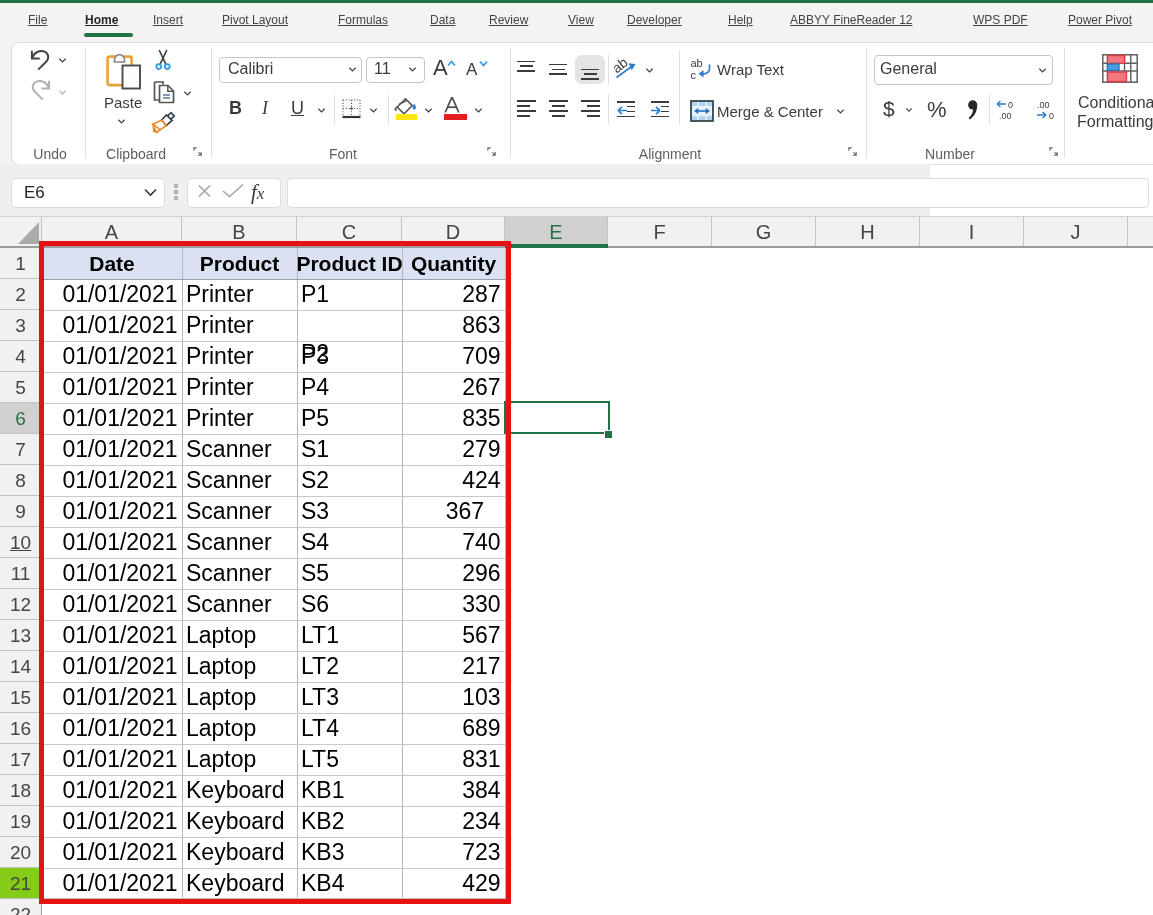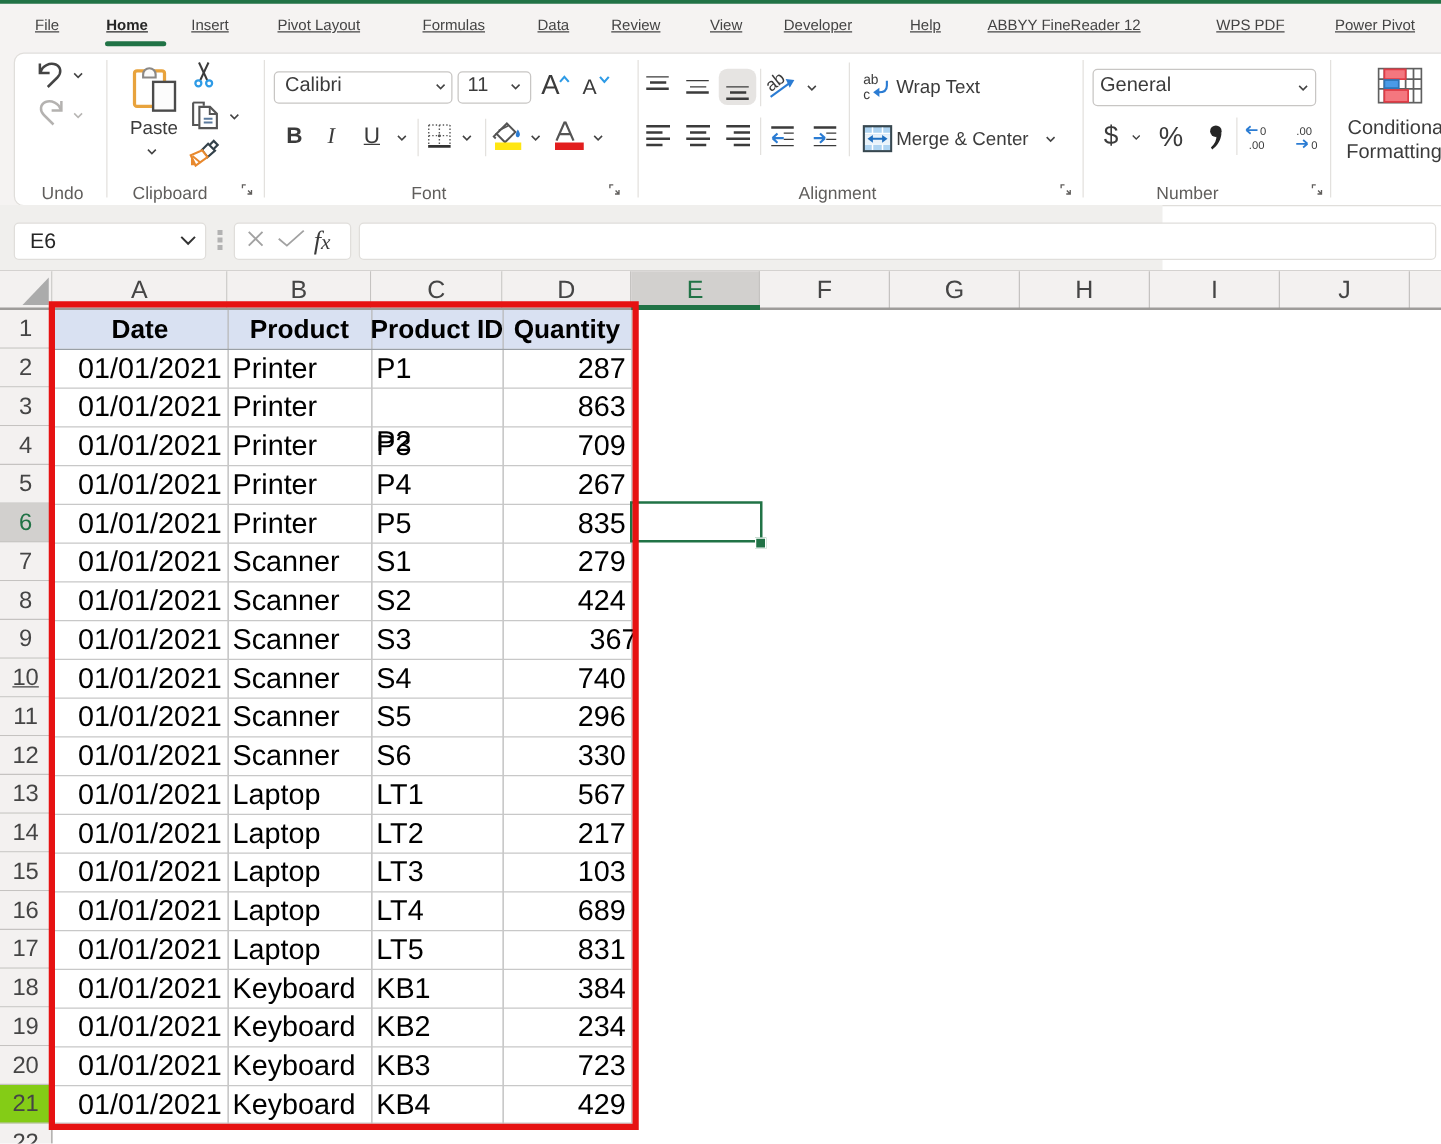--- a/index.html
+++ b/index.html
@@ -379,21 +379,21 @@
 <div class="cell" style="left:186px;top:219.5px;">Scanner</div>
 <div class="cell" style="left:301px;top:219.5px;">S1</div>
 <div class="cell" style="left:500.5px;top:219.5px;transform:translateX(-100%);">279</div>
 <div class="cell" style="left:177.5px;top:250.5px;transform:translateX(-100%);">01/01/2021</div>
 <div class="cell" style="left:186px;top:250.5px;">Scanner</div>
 <div class="cell" style="left:301px;top:250.5px;">S2</div>
 <div class="cell" style="left:500.5px;top:250.5px;transform:translateX(-100%);">424</div>
 <div class="cell" style="left:177.5px;top:281.5px;transform:translateX(-100%);">01/01/2021</div>
 <div class="cell" style="left:186px;top:281.5px;">Scanner</div>
 <div class="cell" style="left:301px;top:281.5px;">S3</div>
-<div class="cell" style="left:510px;top:281.5px;transform:translateX(-100%);">367</div>
+<div class="cell" style="left:484px;top:281.5px;transform:translateX(-100%);">367</div>
 <div class="cell" style="left:177.5px;top:312.5px;transform:translateX(-100%);">01/01/2021</div>
 <div class="cell" style="left:186px;top:312.5px;">Scanner</div>
 <div class="cell" style="left:301px;top:312.5px;">S4</div>
 <div class="cell" style="left:500.5px;top:312.5px;transform:translateX(-100%);">740</div>
 <div class="cell" style="left:177.5px;top:343.5px;transform:translateX(-100%);">01/01/2021</div>
 <div class="cell" style="left:186px;top:343.5px;">Scanner</div>
 <div class="cell" style="left:301px;top:343.5px;">S5</div>
 <div class="cell" style="left:500.5px;top:343.5px;transform:translateX(-100%);">296</div>
 <div class="cell" style="left:177.5px;top:374.5px;transform:translateX(-100%);">01/01/2021</div>
 <div class="cell" style="left:186px;top:374.5px;">Scanner</div>

